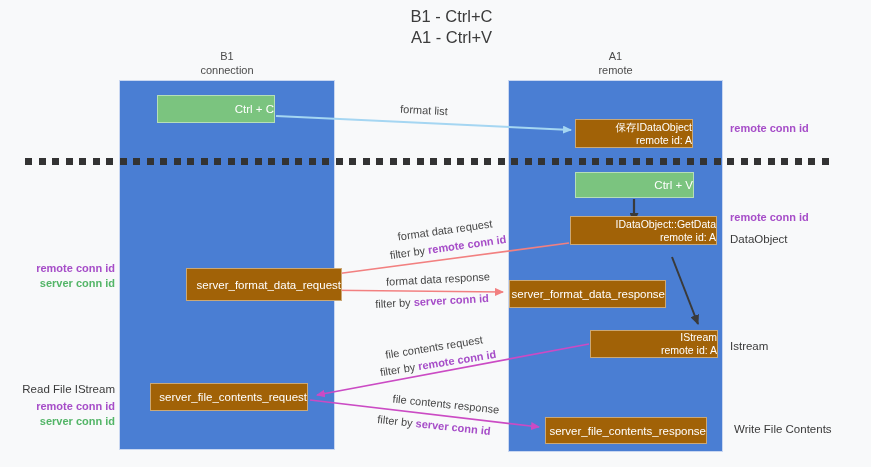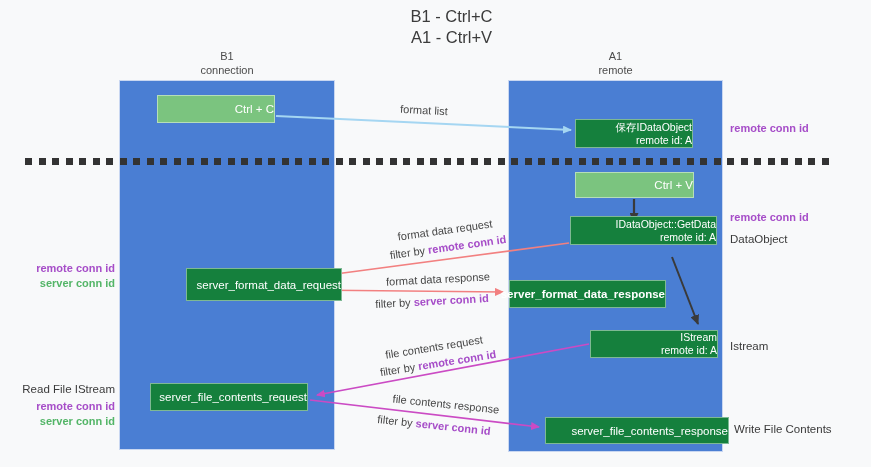--- a/index.html
+++ b/index.html
@@ -19,21 +19,21 @@
   .dashed-line{
     left:25px;top:158px;width:810px;height:7px;
     background:repeating-linear-gradient(90deg,#333 0 7px,transparent 7px 13.5px);
   }
   .node{
     display:flex;flex-direction:column;align-items:flex-end;justify-content:center;
     color:#fff;text-align:center;box-sizing:border-box;
     border:1px solid rgba(255,255,255,0.45);
   }
   .node-green{background:#7bc47f;font-size:11.5px;}
-  .node-orange{background:#15803d;}
+  .node-orange{background:#a16207;}
   .node-1line{font-size:11.5px;}
   .node-2line{font-size:10.5px;line-height:13px;}
   .flow-label{
     white-space:nowrap;font-size:11px;color:#474747;
   }
   .centered{transform-origin:center center;}
   .conn-purple{color:#a64dc8;font-weight:bold;}
   .conn-green{color:#53b567;font-weight:bold;}
   .side-label{white-space:nowrap;font-size:11.5px;color:#3a3a3a;}
   .side-label-bold{white-space:nowrap;font-size:11px;font-weight:bold;}
@@ -103,34 +103,34 @@
 
   <div class="abs node node-orange node-2line" style="left:570px;top:216px;width:147px;height:29px;">
     <div>IDataObject::GetData</div>
     <div>remote id: A</div>
   </div>
 
   <div class="abs node node-orange node-1line" style="left:150px;top:268px;width:156px;height:33px;margin-left:36px;">
     <div>server_format_data_request</div>
   </div>
 
-  <div class="abs node node-orange node-1line" style="left:509px;top:280px;width:157px;height:28px;font-weight:bold;">
+  <div class="abs node node-orange node-1line" style="left:509px;top:280px;width:157px;height:28px;">
     <div>server_format_data_response</div>
   </div>
 
   <div class="abs node node-orange node-2line" style="left:590px;top:330px;width:128px;height:28px;">
     <div>IStream</div>
     <div>remote id: A</div>
   </div>
 
   <div class="abs node node-orange node-1line" style="left:150px;top:383px;width:158px;height:28px;">
     <div>server_file_contents_request</div>
   </div>
 
-  <div class="abs node node-orange node-1line" style="left:545px;top:417px;width:184px;height:27px;">
+  <div class="abs node node-orange node-1line" style="left:545px;top:417px;width:162px;height:27px;">
     <div>server_file_contents_response</div>
   </div>
 
   <div class="abs flow-label centered" style="left:424px;top:110px;transform:translate(-50%,-50%) rotate(3deg);">format list</div>
 
   <div class="abs flow-label centered" style="left:445px;top:230px;transform:translate(-50%,-50%) rotate(-8deg);">format data request</div>
   <div class="abs flow-label centered" style="left:448px;top:247px;transform:translate(-50%,-50%) rotate(-8deg);">
     <span>filter by </span><span class="conn-purple">remote conn id</span>
   </div>
 

